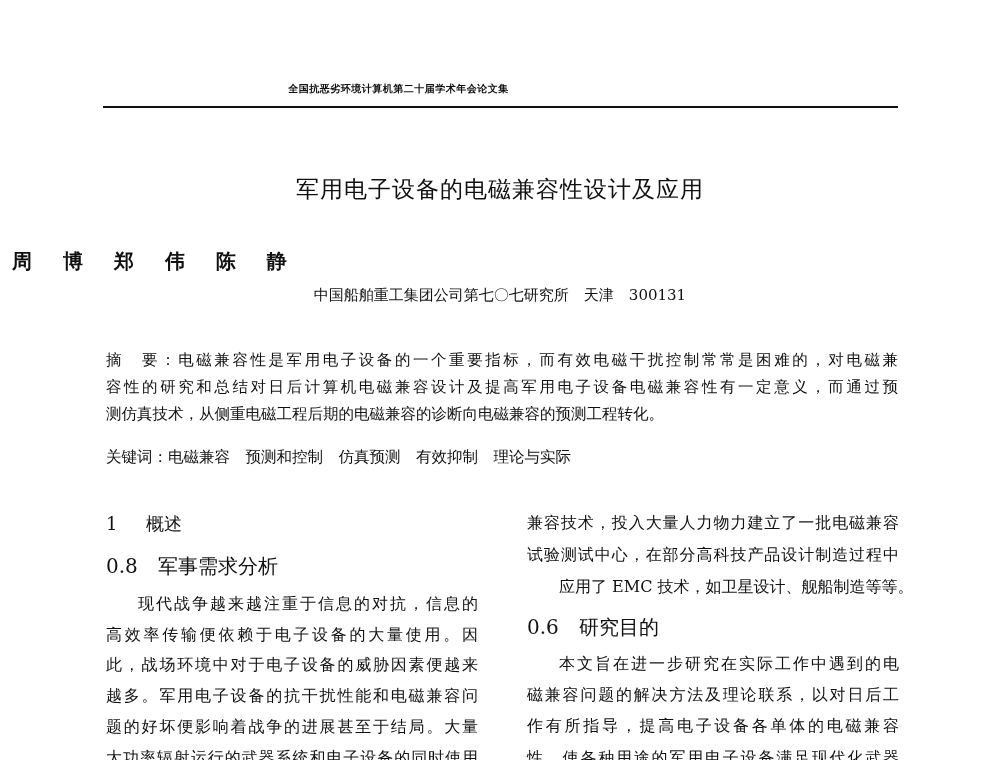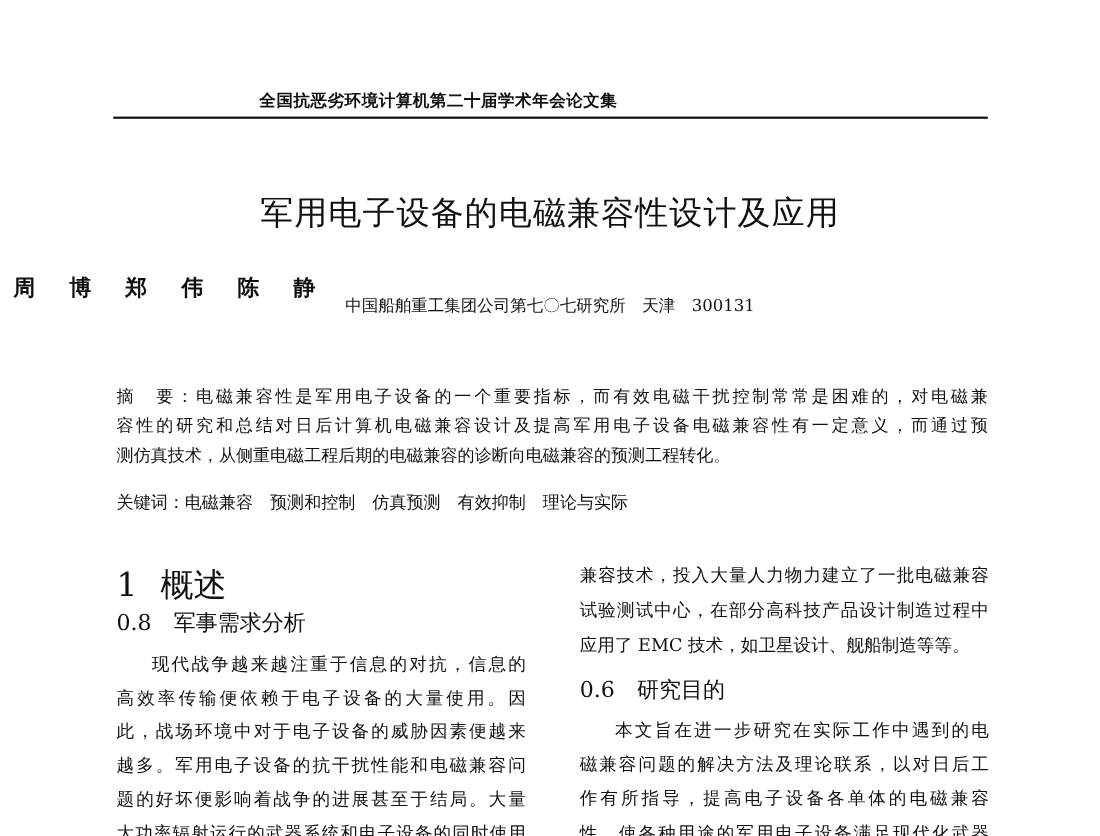--- a/index.html
+++ b/index.html
@@ -1,38 +1,38 @@
 <!DOCTYPE html>
 <html><head>
 <meta charset="utf-8">
 <style>
   html, body { margin:0; padding:0; background:#fff; }
   body { width:1000px; height:760px; overflow:hidden; position:relative;
          font-family:"DejaVu Serif","Liberation Serif",serif; color:#111; }
   .abs { position:absolute; white-space:nowrap; }
-  #running-header { left:0; width:797px; top:82px; text-align:center; font-size:15px;
+  #running-header { left:0; width:797px; top:82px; text-align:center; font-size:10px;
                     font-family:"DejaVu Sans","Liberation Sans",sans-serif; font-weight:bold; letter-spacing:0.5px; }
   #header-rule { position:absolute; left:103px; top:106px; width:795px; height:2px; background:#111; }
-  #title { left:0; width:1000px; top:174px; text-align:center; font-size:30px; letter-spacing:1px; }
+  #title { left:0; width:1000px; top:174px; text-align:center; font-size:23px; letter-spacing:1px; }
   #authors { left:0; width:1000px; top:248px; text-align:left; font-size:20px; font-weight:bold; word-spacing:0; }
   #authors span { margin:0 12px; }
-  #affiliation { left:0; width:1000px; top:269px; text-align:center; font-size:15px; }
+  #affiliation { left:0; width:1000px; top:286px; text-align:center; font-size:15px; }
   .abs-line { left:106px; width:792px; font-size:15.5px; text-align:justify; text-align-last:justify; }
   .abs-line.last { text-align-last:left; }
   .col { position:absolute; width:372px; }
   #col-left { left:106px; top:0; }
   #col-right { left:527px; top:0; }
-  .h1 { position:absolute; font-size:30px; }
+  .h1 { position:absolute; font-size:18px; }
   .h2 { position:absolute; font-size:20px; }
   .h1 .num, .h2 .num { display:inline-block; width:40px; }
   .h2 .num { width:52px; }
   .p { position:absolute; left:0; width:372px; font-size:16px; white-space:nowrap;
        text-align:justify; text-align-last:justify; }
   .p.indent { padding-left:32px; width:340px; }
-  .p.last { text-align-last:left; }
+  .p.last { text-align-last:left;margin-left:32px; }
 </style>
 </head>
 <body>
 
 <div class="abs" id="running-header">全国抗恶劣环境计算机第二十届学术年会论文集</div>
 <div id="header-rule"></div>
 
 <div class="abs" id="title">军用电子设备的电磁兼容性设计及应用</div>
 
 <div class="abs" id="authors">

